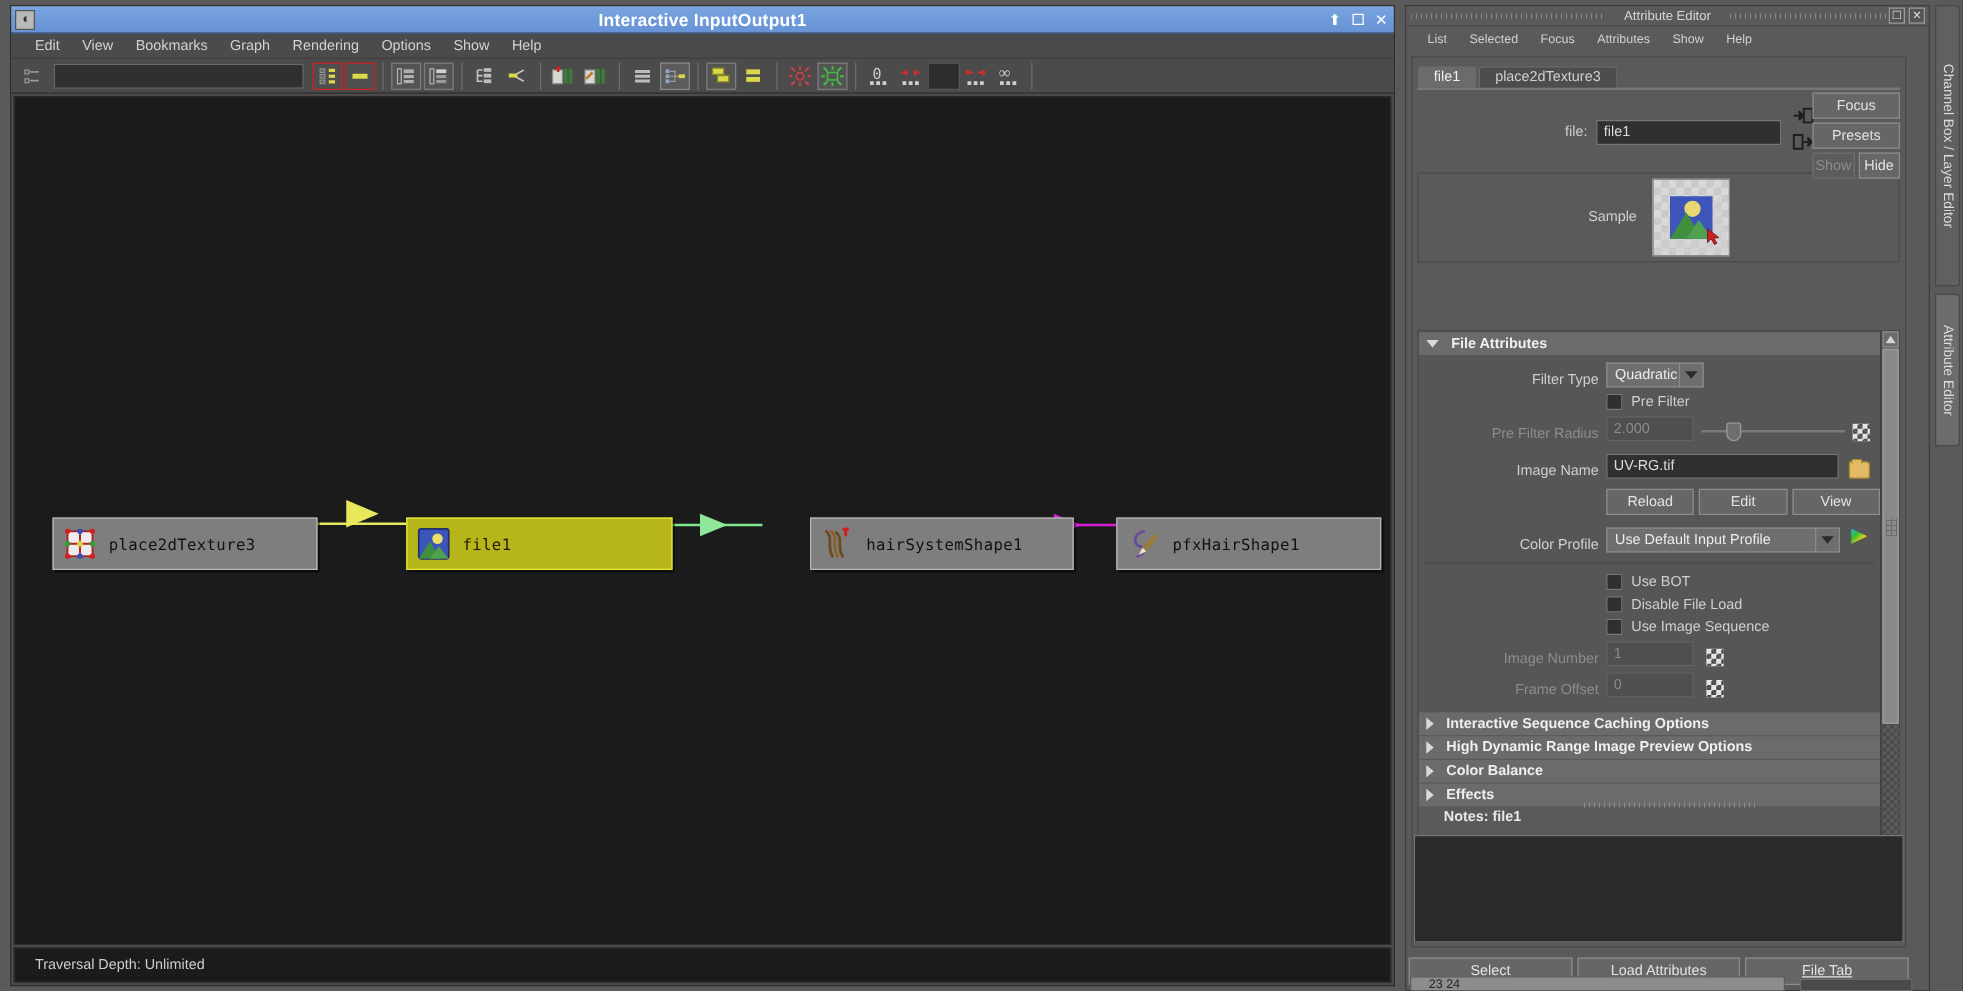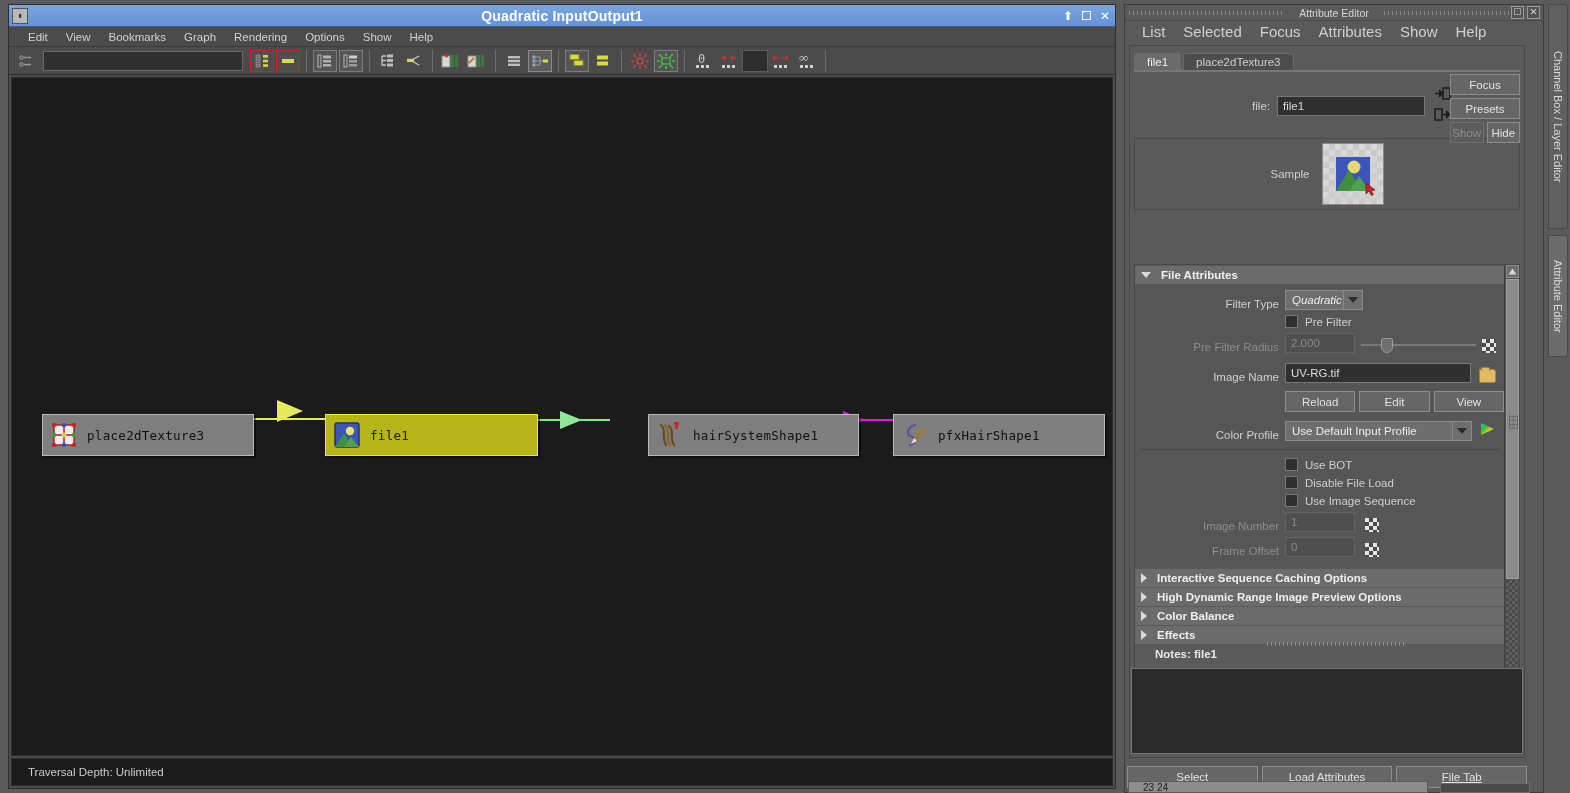--- a/index.html
+++ b/index.html
@@ -130,21 +130,21 @@
   .ae-grip-l { left: 4px; right: 62%; }
   .ae-grip-r { left: 62%; right: 34px; }
   .ae-tb-btns { position:absolute; right:3px; top:1px; display:flex; gap:3px; }
   .ae-tb-btns .b {
     width: 13px; height: 13px; border: 1px solid #9a9a9a; background: #555;
     color: #ddd; font-size: 9px; display:flex;align-items:center;justify-content:center;
     cursor: pointer; line-height:1;
   }
 
   .ae-menubar { height: 20px; display: flex; align-items: center; padding-left: 8px; }
-  .ae-menubar .mi { font-size: 15px; color: #d0d0d0; padding: 2px 9px; cursor: default; }
+  .ae-menubar .mi { font-size: 10px; color: #d0d0d0; padding: 2px 9px; cursor: default; }
 
   .ae-body {
     position: absolute; left: 4px; right: 18px; top: 40px; bottom: 34px;
     background: #5a5a5a; border: 1px solid #484848;
   }
 
   .ae-tabs { display: flex; align-items: flex-end; height: 20px; padding-left: 4px; margin-top: 4px; }
   .ae-tab {
     padding: 2px 12px; font-size: 11.5px; color: #cfcfcf;
     background: #4d4d4d; border: 1px solid #6a6a6a; border-bottom: none;
@@ -282,21 +282,21 @@
 </style>
 </head>
 <body>
 
 <div id="root">
 
   <div id="hypergraph">
 
     <div class="hg-titlebar">
       <div class="hg-appicon">◖</div>
-      <div class="hg-title">Quadratic InputOutput1</div>
+      <div class="hg-title">Interactive InputOutput1</div>
       <div class="hg-tb-buttons">
         <span>⬆</span>
         <span class="sq"></span>
         <span>✕</span>
       </div>
     </div>
 
     <div class="hg-menubar">
       <div class="mi">Edit</div>
       <div class="mi">View</div>
@@ -617,21 +617,21 @@
           <div class="sec-header">
             <div class="tri tri-down"></div>
             <div class="t">File Attributes</div>
           </div>
 
           <div class="sec-body">
 
             <div class="attr-row">
               <div class="attr-lbl">Filter Type</div>
               <div class="combo">
-                <div class="val" style="width:58px;font-style:italic;">Quadratic</div>
+                <div class="val" style="width:58px;">Quadratic</div>
                 <div class="arr">
                     <i></i>
                   </div>
               </div>
             </div>
 
             <div class="attr-row">
               <div class="attr-lbl"></div>
               <div class="chk"></div>
               <div class="chk-lbl">Pre Filter</div>

